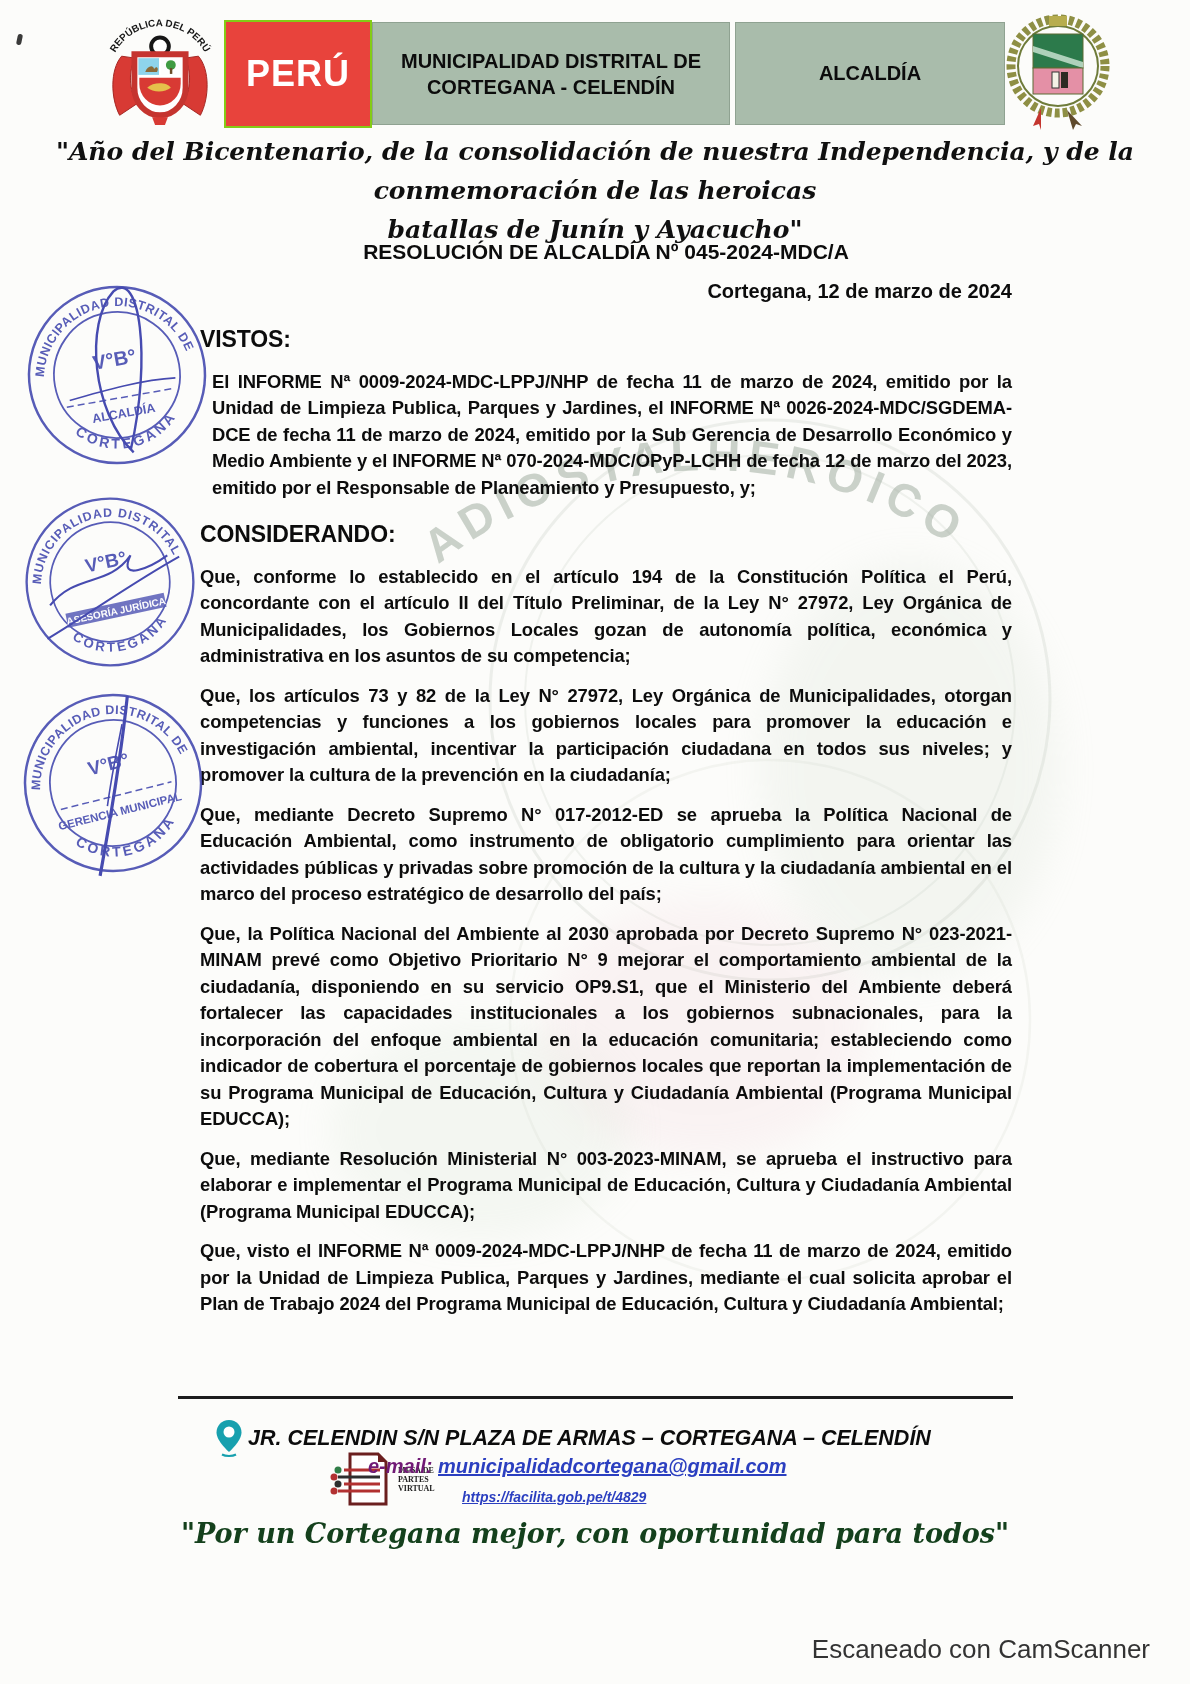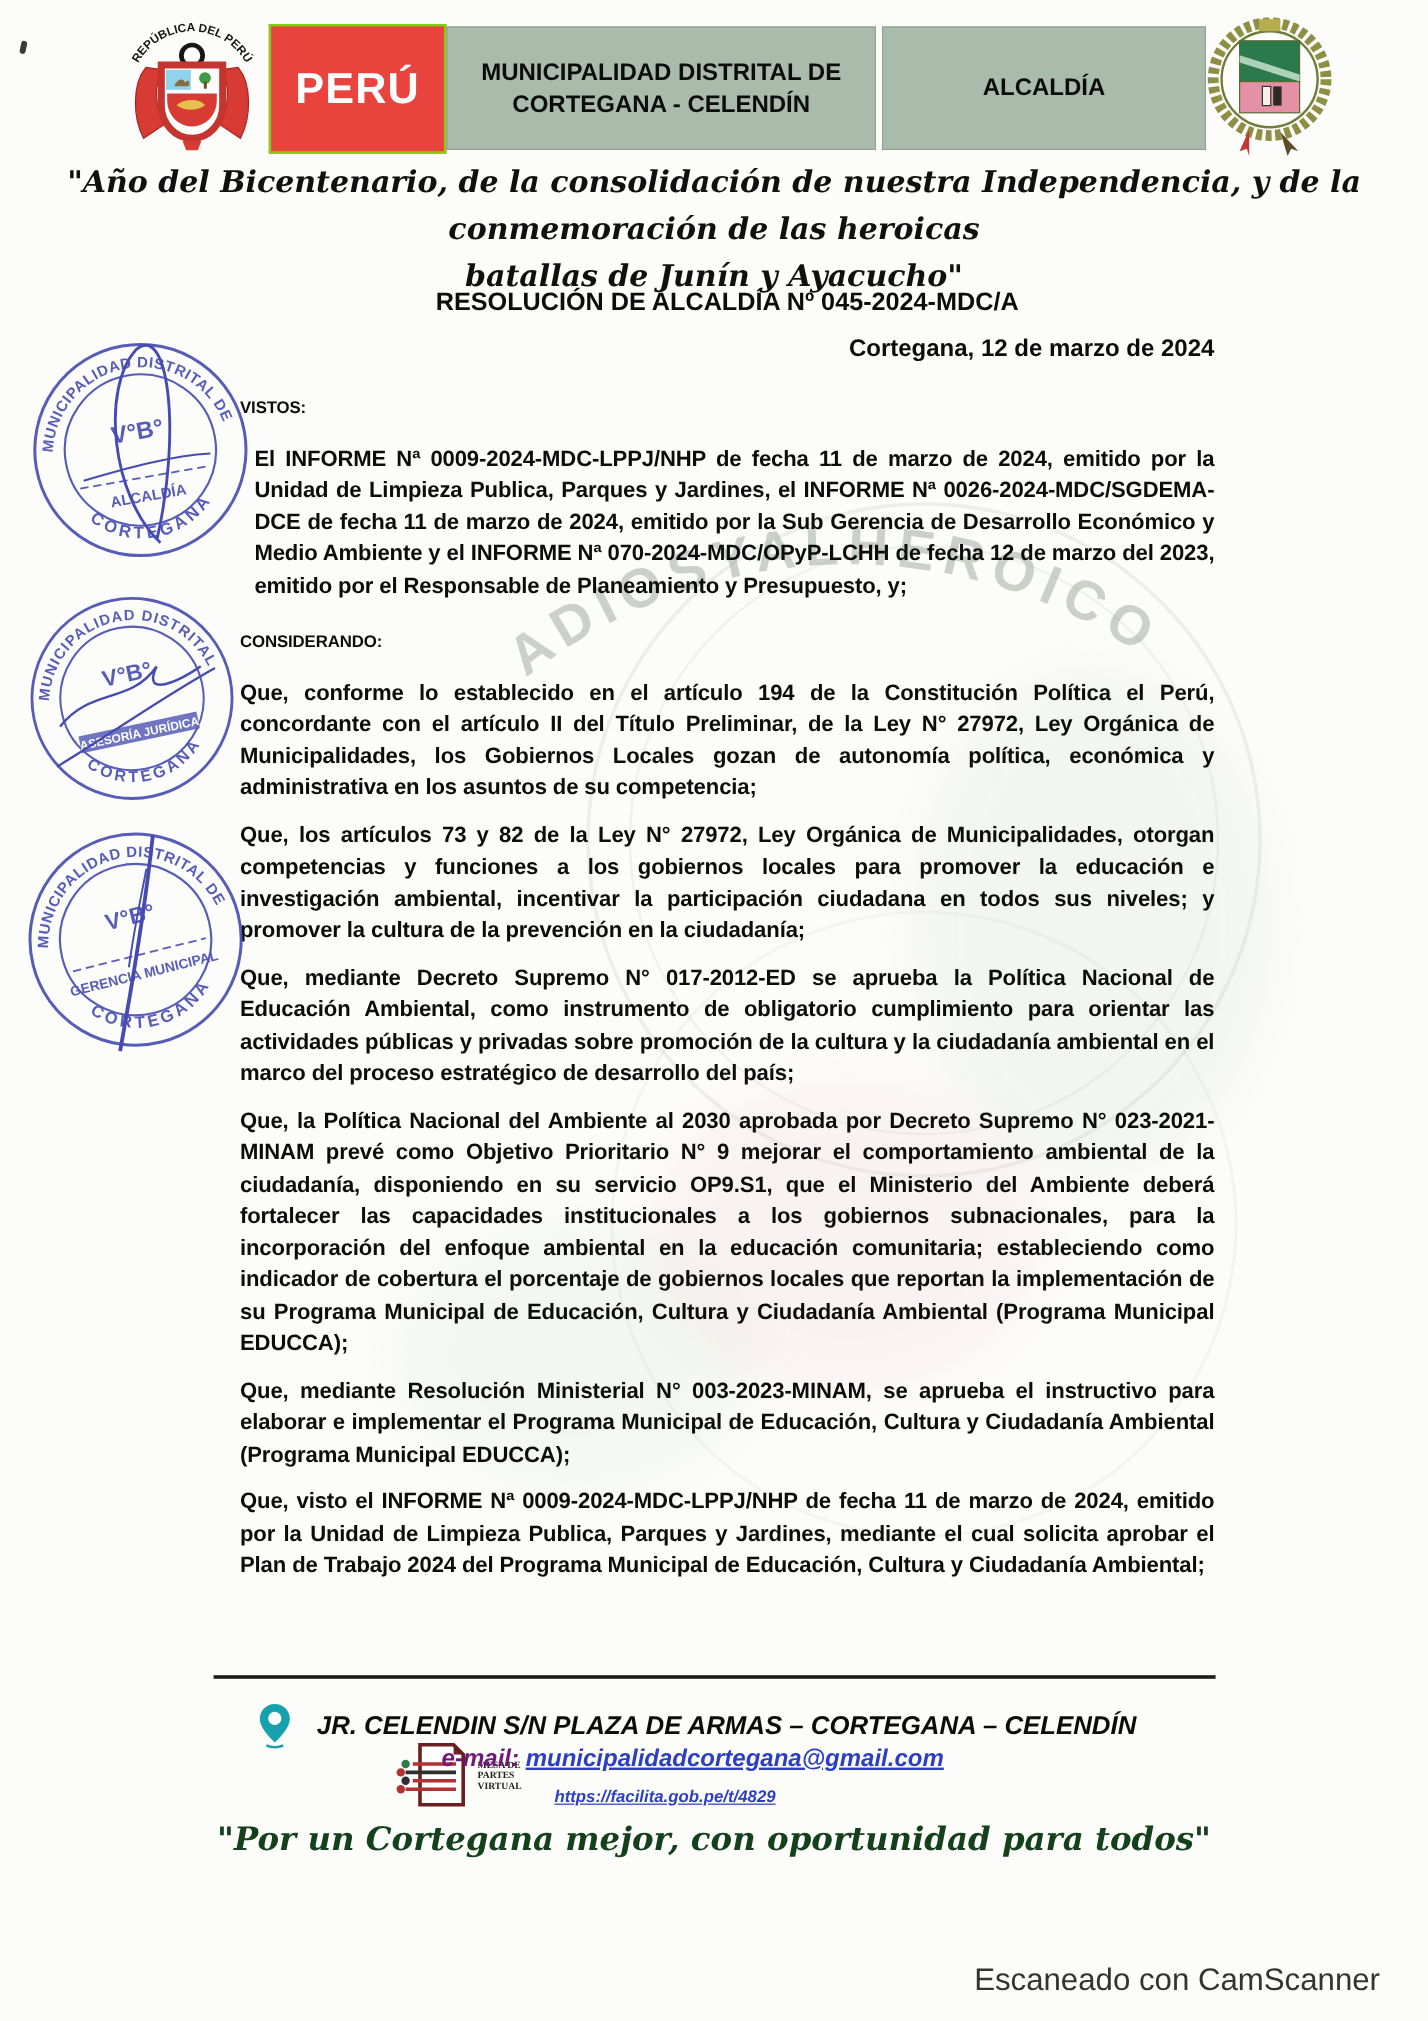--- a/index.html
+++ b/index.html
@@ -26,36 +26,36 @@
     font-family:"DejaVu Serif",serif;font-style:italic;font-weight:bold;
     font-size:25px;line-height:39px;color:#101010;}
   
   .title{position:absolute;left:200px;top:240px;width:812px;text-align:center;
     font-weight:bold;font-size:21px;}
   .dateline{position:absolute;left:200px;top:280px;width:812px;text-align:right;
     font-weight:bold;font-size:20px;}
   
   .bodytext{position:absolute;left:200px;top:326px;width:812px;font-weight:bold;
     font-size:18.4px;line-height:26.5px;text-align:justify;letter-spacing:-0.1px;}
-  .bodytext h3{font-size:14px;margin:0 0 16px 0;text-align:left;}
+  .bodytext h3{font-size:23px;margin:0 0 16px 0;text-align:left;}
   .bodytext h3.cons{margin:6px 0 16px 0;}
   .bodytext p{margin:0 0 20px 12px;}
   .bodytext p.cp{margin:0 0 13px 0;}
   
   .stamp{position:absolute;opacity:0.88;}
   .stamp1{left:22px;top:280px;transform:rotate(-10deg);}
   .stamp2{left:20px;top:492px;transform:rotate(-12deg);}
   .stamp3{left:18px;top:688px;transform:rotate(-14deg);}
   
   .watermark{position:absolute;left:300px;top:400px;pointer-events:none;}
   
   .f-divider{position:absolute;left:178px;top:1396px;width:835px;height:0;
     border-top:3px solid #1d1d1d;}
   .f-address{position:absolute;left:214px;top:1418px;width:800px;font-weight:bold;
-    font-style:italic;font-size:21.5px;display:flex;align-items:center;gap:20px;}
+    font-style:italic;font-size:21.5px;display:flex;align-items:center;gap:4px;}
   .f-email{position:absolute;left:368px;top:1455px;font-style:italic;font-size:20px;}
   .f-email .lbl{font-weight:bold;color:#701a75;margin-top:28px;}
   .f-link{color:#2b3fc0;text-decoration:underline;font-weight:bold;}
   .f-url{position:absolute;left:462px;top:1489px;font-style:italic;font-size:14px;}
   .f-mesa{position:absolute;left:330px;top:1448px;display:flex;align-items:center;gap:6px;font-family:Liberation Serif, serif;}
   .f-mesa .mlabel{width:50px;font-size:8px;font-weight:bold;color:#222;line-height:9px;}
   .f-slogan{position:absolute;left:95px;top:1518px;width:1000px;text-align:center;
     font-family:"DejaVu Serif",serif;font-style:italic;font-weight:bold;font-size:27px;
     color:#14401c;}
   .cam{position:absolute;right:40px;top:1634px;font-size:26px;color:#333;font-weight:400;}

